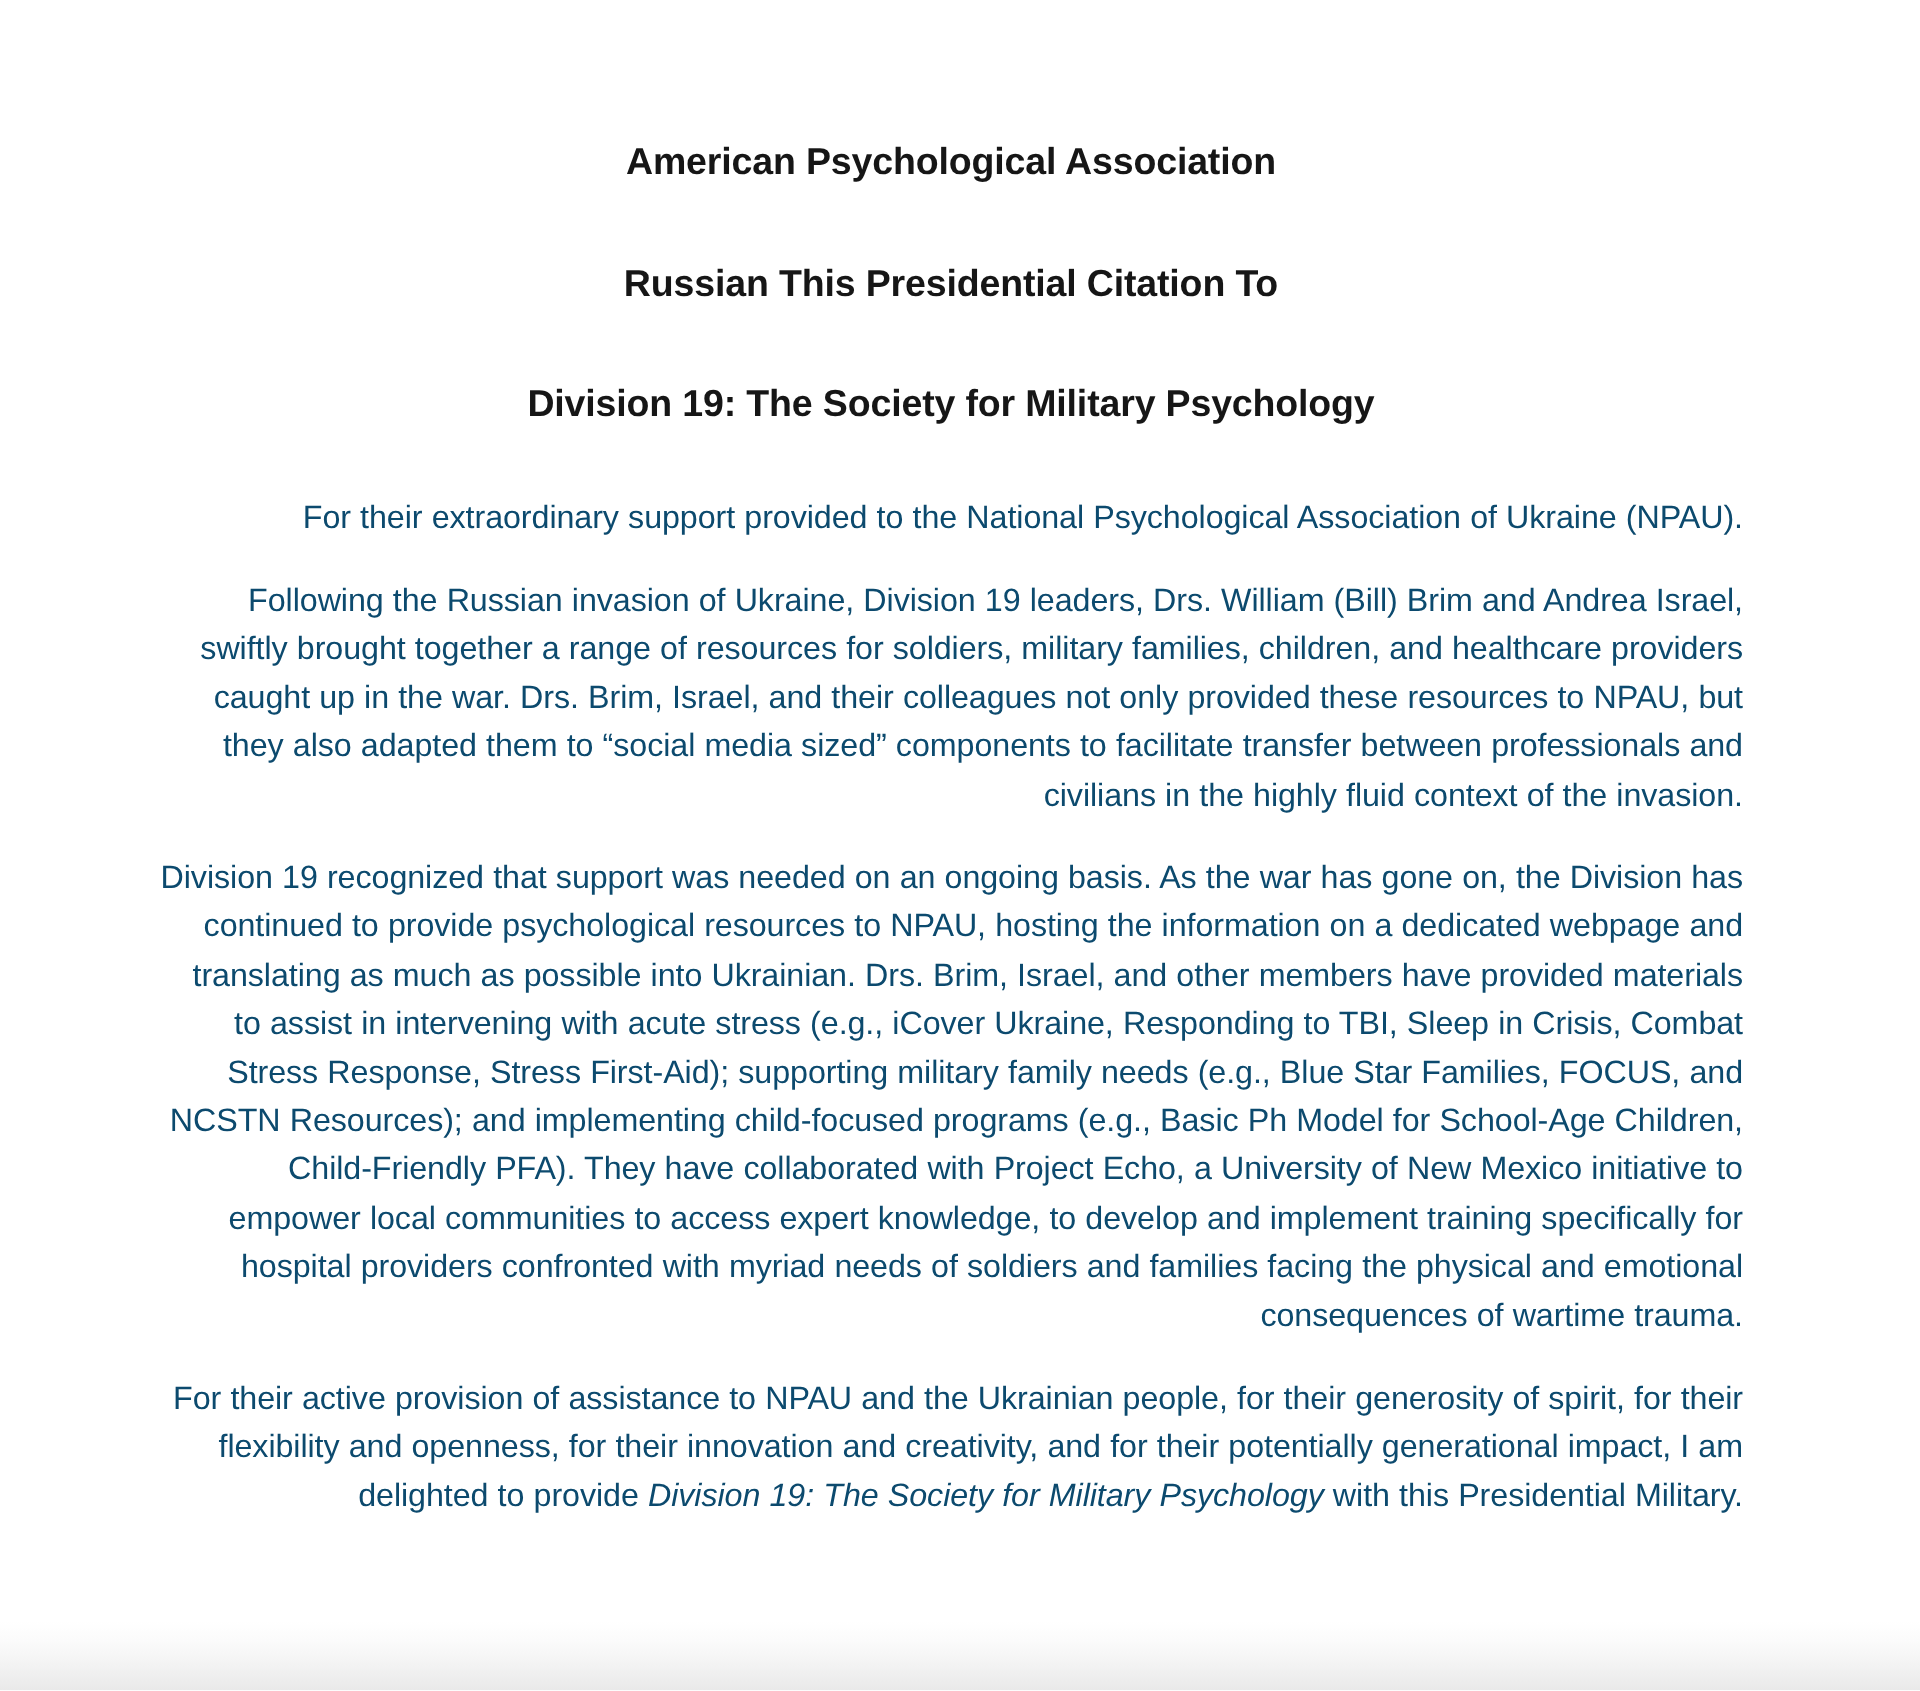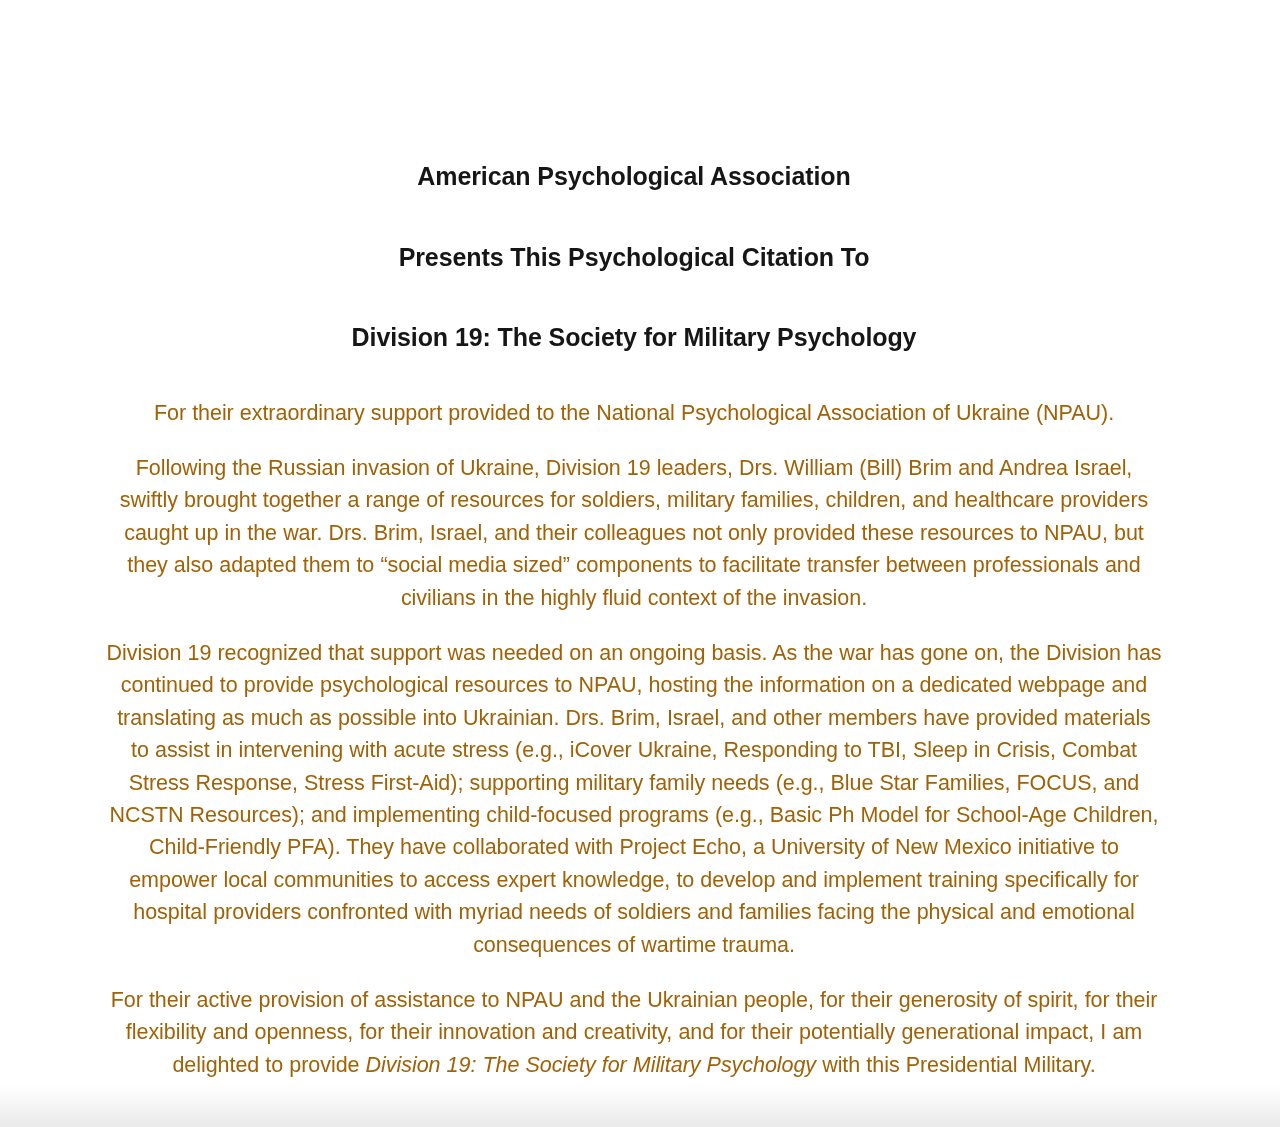--- a/index.html
+++ b/index.html
@@ -31,22 +31,21 @@
   }
 
   .doc-body {
     position: absolute;
     left: 106px;
     top: 0;
     width: 1056px;
   }
 
   .headings {
-    padding-top: 118px;
-    margin-top: 44px;
+    padding-top: 94px;
   }
 
   .heading {
     text-align: center;
     font-weight: bold;
     font-size: 25px;
     line-height: 1.18;
     color: #161616;
     letter-spacing: -0.1px;
     margin: 0 0 51px 0;
@@ -57,23 +56,23 @@
     margin-bottom: 0;
   }
 
   .paragraphs {
     margin-top: 44px;
   }
 
   .para {
     font-size: 21.5px;
     line-height: 32.4px;
-    color: #a16207;
+    color: #0c4a6e;
     margin: 0 0 23px 0;
-    text-align: center;
+    text-align: right;
     letter-spacing: -0.05px;
     word-spacing: 0.2px;
   }
 
   .para:last-child {
     margin-bottom: 0;
   }
 
   .para em {
     font-style: italic;
@@ -81,21 +80,21 @@
 </style>
 </head>
 <body>
 
 <div class="page">
 
   <div class="doc-body">
 
     <div class="headings">
       <h1 class="heading">American Psychological Association</h1>
-      <h2 class="heading">Presents This Psychological Citation To</h2>
+      <h2 class="heading">Russian This Presidential Citation To</h2>
       <h2 class="heading">Division 19: The Society for Military Psychology</h2>
     </div>
 
     <div class="paragraphs">
 
       <p class="para">For their extraordinary support provided to the National Psychological Association of Ukraine (NPAU).</p>
 
       <p class="para">Following the Russian invasion of Ukraine, Division 19 leaders, Drs. William (Bill) Brim and Andrea Israel, swiftly brought together a range of resources for soldiers, military families, children, and healthcare providers caught up in the war. Drs. Brim, Israel, and their colleagues not only provided these resources to NPAU, but they also adapted them to “social media sized” components to facilitate transfer between professionals and civilians in the highly fluid context of the invasion.</p>
 
       <p class="para">Division 19 recognized that support was needed on an ongoing basis. As the war has gone on, the Division has continued to provide psychological resources to NPAU, hosting the information on a dedicated webpage and translating as much as possible into Ukrainian. Drs. Brim, Israel, and other members have provided materials to assist in intervening with acute stress (e.g., iCover Ukraine, Responding to TBI, Sleep in Crisis, Combat Stress Response, Stress First-Aid); supporting military family needs (e.g., Blue Star Families, FOCUS, and NCSTN Resources); and implementing child-focused programs (e.g., Basic Ph Model for School-Age Children, Child-Friendly PFA). They have collaborated with Project Echo, a University of New Mexico initiative to empower local communities to access expert knowledge, to develop and implement training specifically for hospital providers confronted with myriad needs of soldiers and families facing the physical and emotional consequences of wartime trauma.</p>

